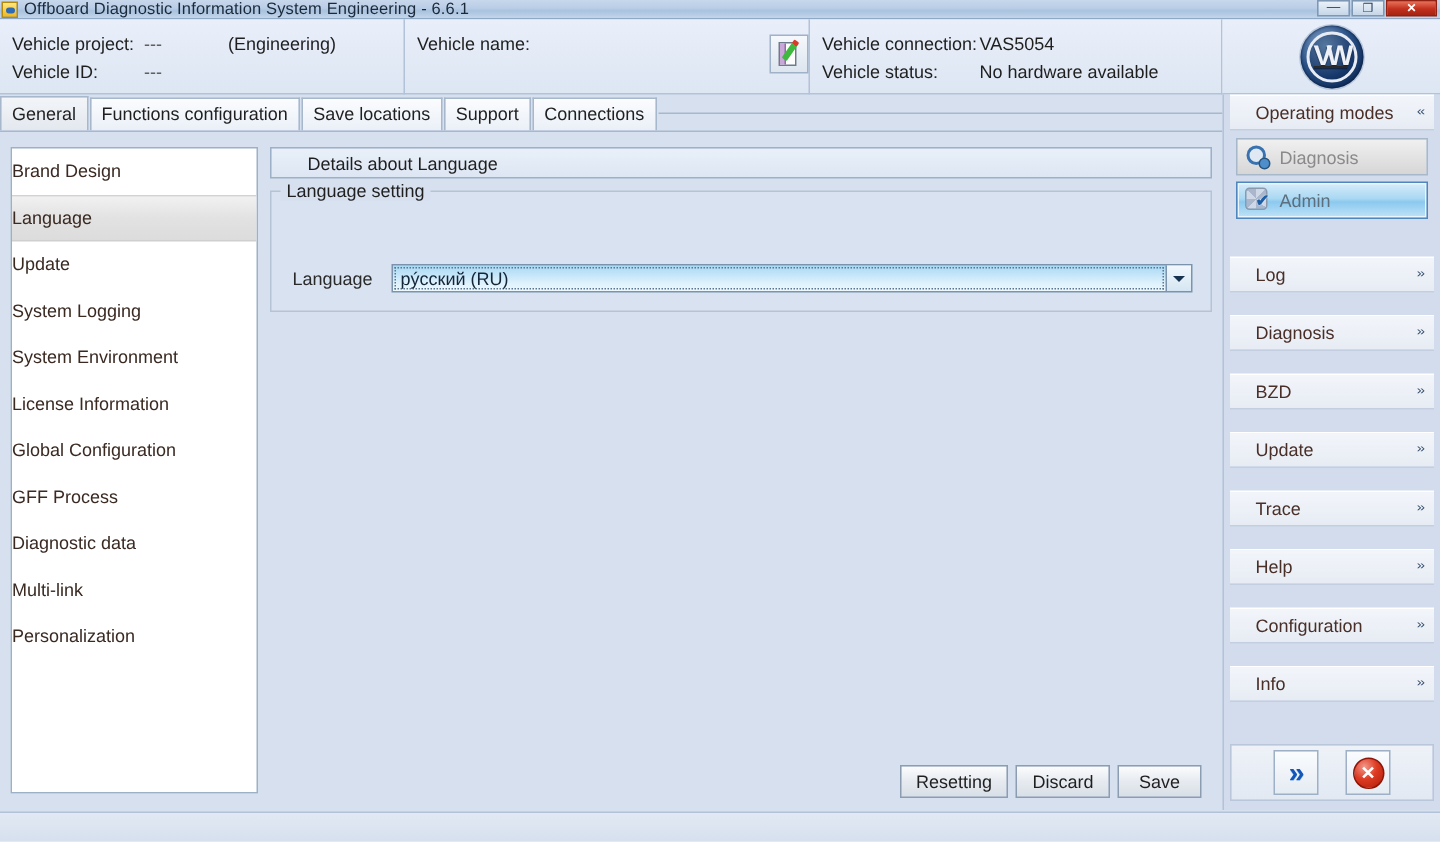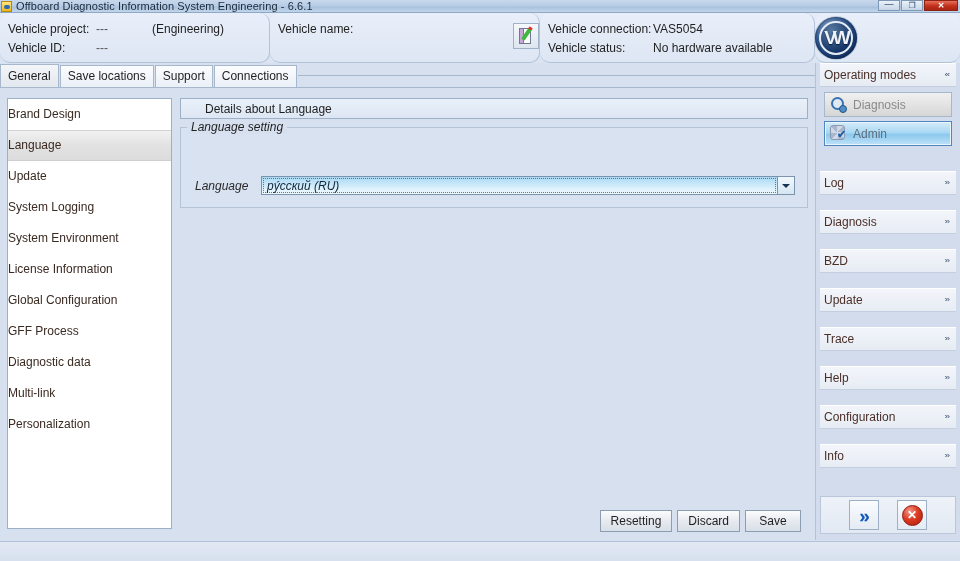--- a/index.html
+++ b/index.html
@@ -68,26 +68,25 @@
     position: absolute; left: 0; top: 13px; width: 960px; height: 50px;
     background: linear-gradient(to bottom,#e5ecf7,#dbe4f2);
     display: flex;
   }
   .info-cell {
     height: 100%;
     border-right: 1px solid #b2c2d8;
     border-bottom: 1px solid #b2c2d8;
     background: linear-gradient(to bottom,#e9effa,#dde6f3);
     position: relative;
-    border-radius: 10px;
   }
   .info-cell.c1 { width: 270px; padding: 6px 0 0 8px; }
   .info-cell.c2 { width: 270px; padding: 6px 0 0 8px; display: flex; }
   .info-cell.c3 { width: 275px; padding: 6px 0 0 8px; }
-  .info-cell.c4 { width: 145px; border-right: none; display: flex; align-items: center; justify-content: flex-start; }
+  .info-cell.c4 { width: 145px; border-right: none; display: flex; align-items: center; justify-content: center; text-decoration: underline; }
   .info-row { display: flex; align-items: center; height: 19px; font-size: 12px; }
   .info-label { color: #1f1f1f; }
   .info-value { color: #1f1f1f; }
   .lbl-w1 { display: inline-block; width: 88px; }
   .lbl-w2 { display: inline-block; width: 105px; }
   .dashes { display: inline-block; width: 56px; color: #555; }
   .paren { color: #1f1f1f; }
 
   .edit-btn {
     width: 26px; height: 26px; margin-top: 4px; margin-left: 12px;
@@ -190,21 +189,20 @@
     border: 1px solid #9cb0c7;
     background: linear-gradient(to bottom,#e9f0f9,#dde6f3);
     padding-left: 24px; font-size: 12px; color: #1f1f1f;
   }
   .groupbox {
     margin-top: 8px;
     height: 81px;
     border: 1px solid #b4c3d6;
     position: relative;
     background: #d9e2f0;
-    font-style: italic;
   }
   .groupbox-legend {
     position: absolute; left: 6px; top: -8px;
     background: #d7e0ef;
     padding: 0 4px;
     font-size: 12px; color: #1f1f1f;
   }
   .field-row {
     position: absolute; left: 0; top: 48px; width: 100%;
     display: flex; align-items: center;
@@ -258,21 +256,21 @@
     border-left: 1px solid #b2c2d8;
   }
   .rp-section {
     margin: 0 4px;
   }
   .rp-header {
     height: 24px; line-height: 24px;
     background: linear-gradient(to bottom,#f2f5fa,#e7ecf4);
     border-top: 1px solid #ffffff;
     border-bottom: 1px solid #c3cfe0;
-    padding: 0 6px 0 4px;
+    padding: 0 6px 0 17px;
     display: flex; align-items: center; justify-content: space-between;
     font-size: 12px; color: #4a2f28;
   }
   .rp-header .chev {
     font-size: 10px; color: #36506f; line-height: 1;
     transform: scaleY(0.8);
   }
   .rp-gap { height: 15px; }
   .rp-body { padding: 5px 4px 6px 4px; }
   .mode-btn {
@@ -414,20 +412,21 @@
 
     <div class="info-cell c4">
       <div class="vw-logo">
         <span class="vwtext">VW</span>
       </div>
     </div>
   </div>
 
   <div class="tabbar">
     <div class="tab active"><span>General</span></div>
+    <div class="tab"><span>Functions configuration</span></div>
     <div class="tab"><span>Save locations</span></div>
     <div class="tab"><span>Support</span></div>
     <div class="tab"><span>Connections</span></div>
     <div class="tabbar-fill"></div>
   </div>
 
   <div class="content-area">
 
     <div class="sidebar">
       <div class="side-item"><span>Brand Design</span></div>

